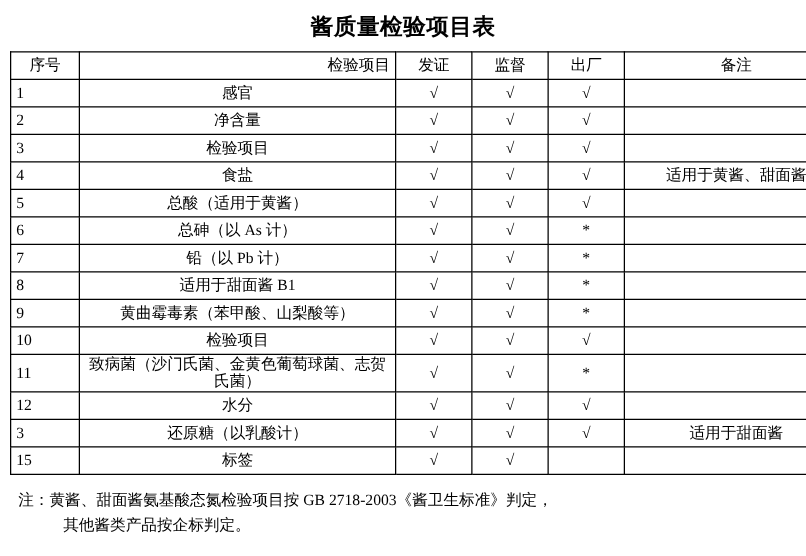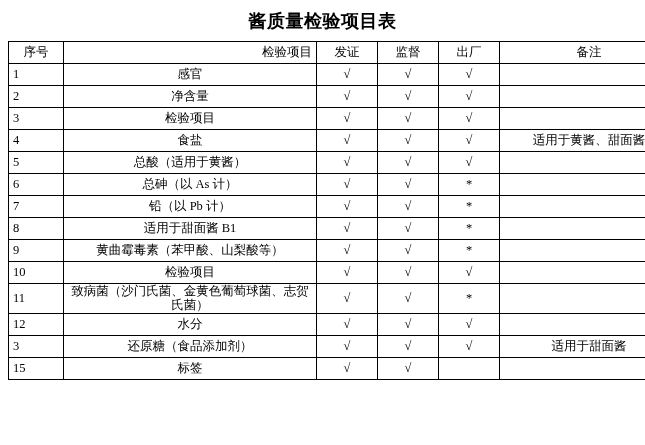--- a/index.html
+++ b/index.html
@@ -193,33 +193,37 @@
         <td class="c-seq">12</td>
         <td class="c-item">水分</td>
         <td class="c-mark check">√</td>
         <td class="c-mark check">√</td>
         <td class="c-mark check">√</td>
         <td class="c-remark"></td>
       </tr>
 
       <tr>
         <td class="c-seq">3</td>
-        <td class="c-item">还原糖（食品添加剂）</td>
+        <td class="c-item">还原糖（以乳酸计）</td>
         <td class="c-mark check">√</td>
         <td class="c-mark check">√</td>
         <td class="c-mark check">√</td>
         <td class="c-remark">适用于甜面酱</td>
       </tr>
 
       <tr>
         <td class="c-seq">15</td>
         <td class="c-item">标签</td>
         <td class="c-mark check">√</td>
         <td class="c-mark check">√</td>
         <td class="c-mark check"></td>
         <td class="c-remark"></td>
       </tr>
 
     </tbody>
   </table>
 
+  <div class="notes">
+    <div class="n1">注：黄酱、甜面酱氨基酸态氮检验项目按 GB 2718-2003《酱卫生标准》判定，</div>
+    <div class="n2">其他酱类产品按企标判定。</div>
+  </div>
 
 </div>
 
 </body></html>

